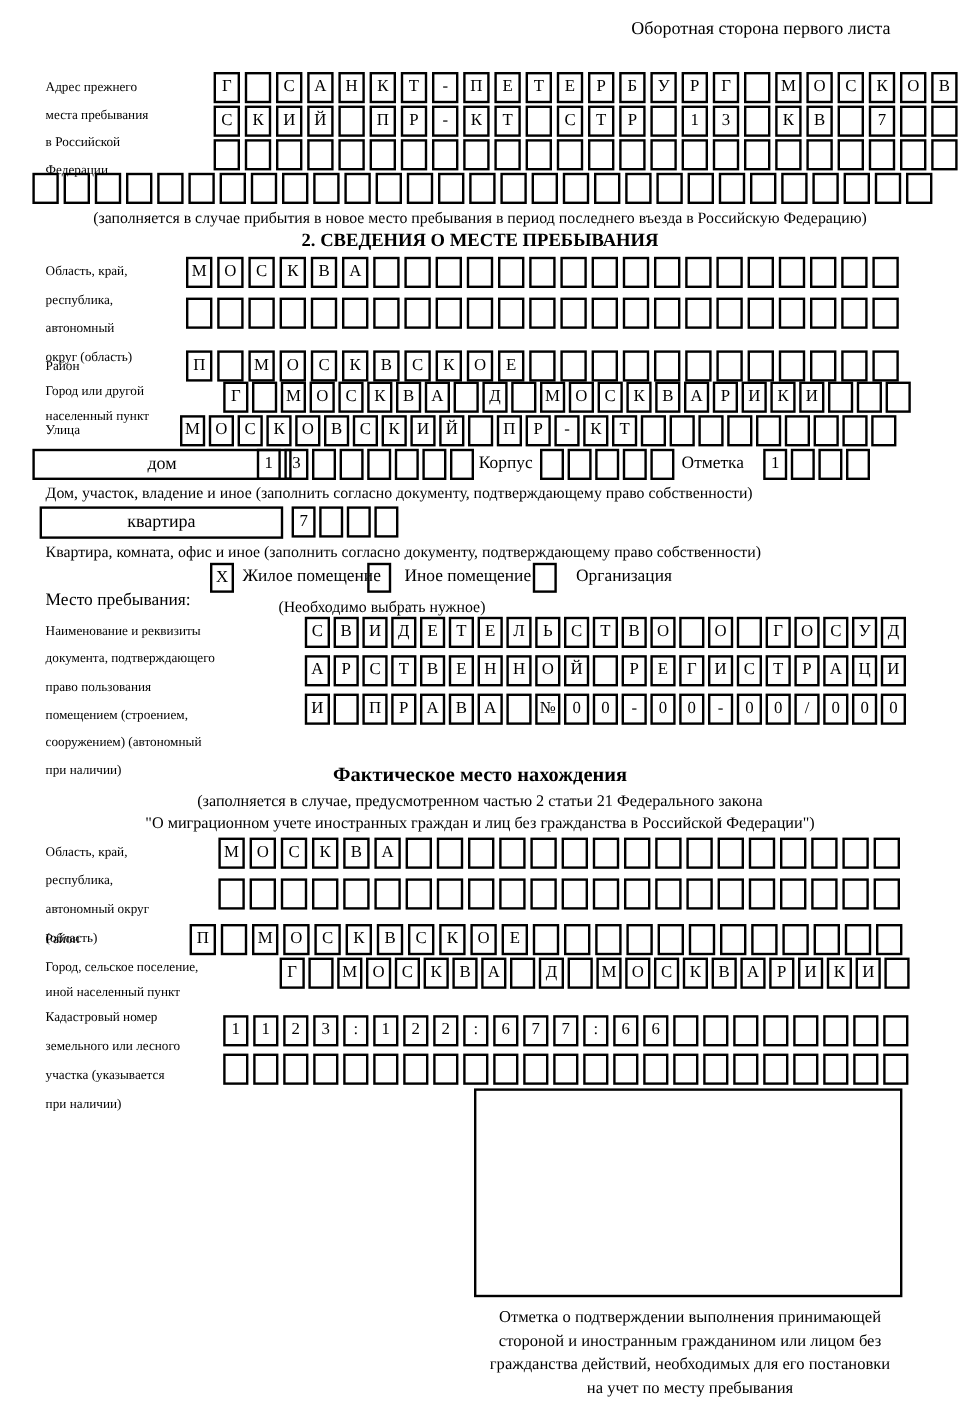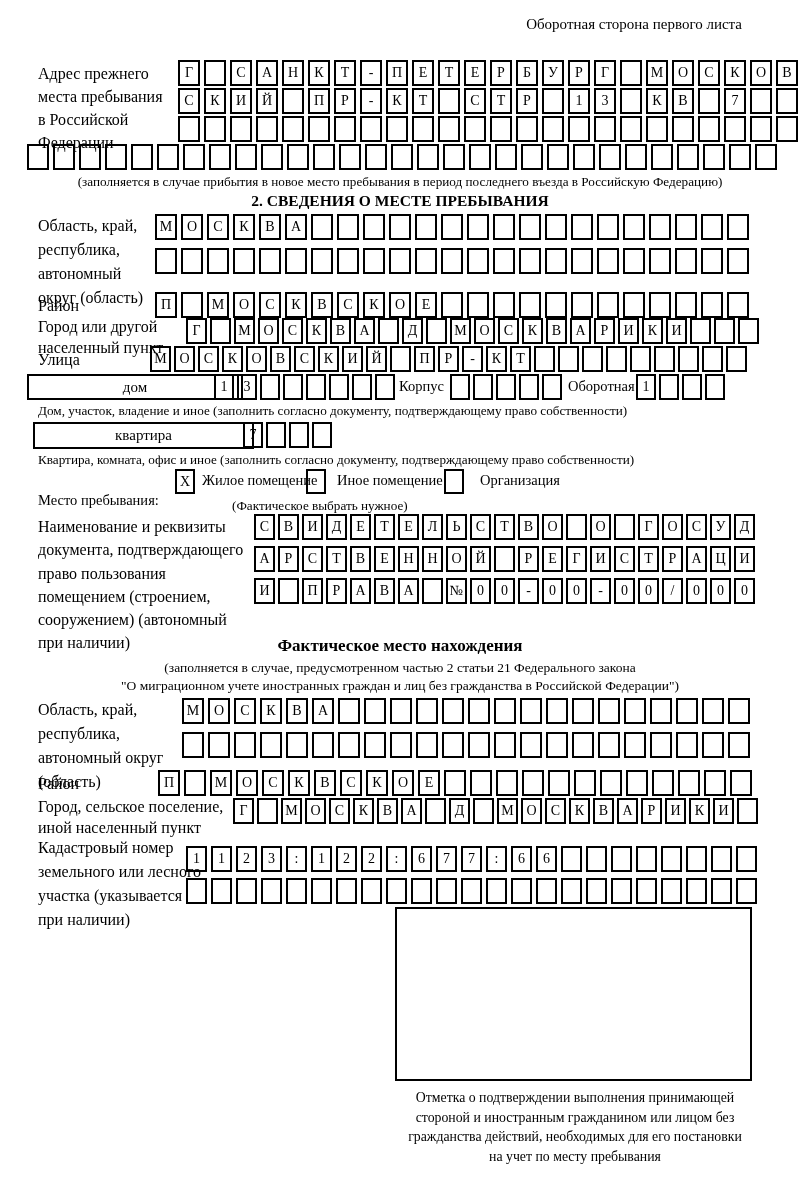--- a/index.html
+++ b/index.html
@@ -1,21 +1,21 @@
 <!DOCTYPE html>
 <html><head>
 <meta charset="utf-8">
 <style>
   html,body{margin:0;padding:0;background:#fff;}
   #page{
     position:relative;width:800px;height:1180px;background:#fff;
     font-family:"Liberation Serif","DejaVu Serif",serif;color:#000;overflow:hidden;
   }
   .abs{position:absolute;}
-  .lbl{position:absolute;font-size:16px;line-height:23px;white-space:pre-line;}
+  .lbl{position:absolute;font-size:11px;line-height:23px;white-space:pre-line;}
   .cap{position:absolute;font-size:13.2px;}
   .center{left:0;right:0;text-align:center;}
   .title{position:absolute;left:0;right:0;text-align:center;font-weight:bold;font-size:15.5px;}
   .crow{position:absolute;display:flex;gap:4px;}
   .cbox{
     width:22px;height:26px;border:2px solid #000;box-sizing:border-box;
     display:flex;align-items:center;justify-content:center;
     font-size:14px;line-height:1;flex:0 0 auto;
   }
   .crow.c{gap:3px}.crow.c .cbox{width:21px;}
@@ -312,46 +312,46 @@
       <div class="cbox"></div>
     </div>
   <div class="inl" style="left:399px;top:378px;">Корпус</div>
   <div class="crow d" style="left:450px;top:374px;">
       <div class="cbox"></div>
       <div class="cbox"></div>
       <div class="cbox"></div>
       <div class="cbox"></div>
       <div class="cbox"></div>
     </div>
-  <div class="inl" style="left:568px;top:378px;">Оборотная</div>
+  <div class="inl" style="left:568px;top:378px;">Отметка</div>
   <div class="crow d" style="left:636px;top:374px;">
       <div class="cbox">1</div>
       <div class="cbox"></div>
       <div class="cbox"></div>
       <div class="cbox"></div>
     </div>
   <div class="cap" style="left:38px;top:403px;">Дом, участок, владение и иное (заполнить согласно документу, подтверждающему право собственности)</div>
 
-  <div class="wbox" style="left:33px;top:422px;width:221px;height:27px;">квартира</div>
+  <div class="wbox" style="left:33px;top:422px;width:203px;height:27px;">квартира</div>
   <div class="crow d" style="left:243px;top:422px;">
       <div class="cbox">7</div>
       <div class="cbox"></div>
       <div class="cbox"></div>
       <div class="cbox"></div>
     </div>
   <div class="cap" style="left:38px;top:452px;">Квартира, комната, офис и иное (заполнить согласно документу, подтверждающему право собственности)</div>
 
   <div class="inl" style="left:38px;top:492px;font-family:Liberation Serif, serif;">Место пребывания:</div>
   <div class="chk" style="left:175px;top:469px;">X</div>
   <div class="inl" style="left:202px;top:472px;">Жилое помещение</div>
   <div class="chk" style="left:306px;top:469px;"></div>
   <div class="inl" style="left:337px;top:472px;">Иное помещение</div>
   <div class="chk" style="left:444px;top:469px;"></div>
   <div class="inl" style="left:480px;top:472px;">Организация</div>
-  <div class="cap" style="left:232px;top:498px;">(Фактическое выбрать нужное)</div>
+  <div class="cap" style="left:232px;top:498px;">(Необходимо выбрать нужное)</div>
 
   <div class="lbl" style="left:38px;top:515px;width:220px;line-height:23.3px;">Наименование и реквизиты
 документа, подтверждающего
 право пользования
 помещением (строением,
 сооружением) (автономный
 при наличии)</div>
   <div class="crow c" style="left:254px;top:514px;">
       <div class="cbox">С</div>
       <div class="cbox">В</div>

